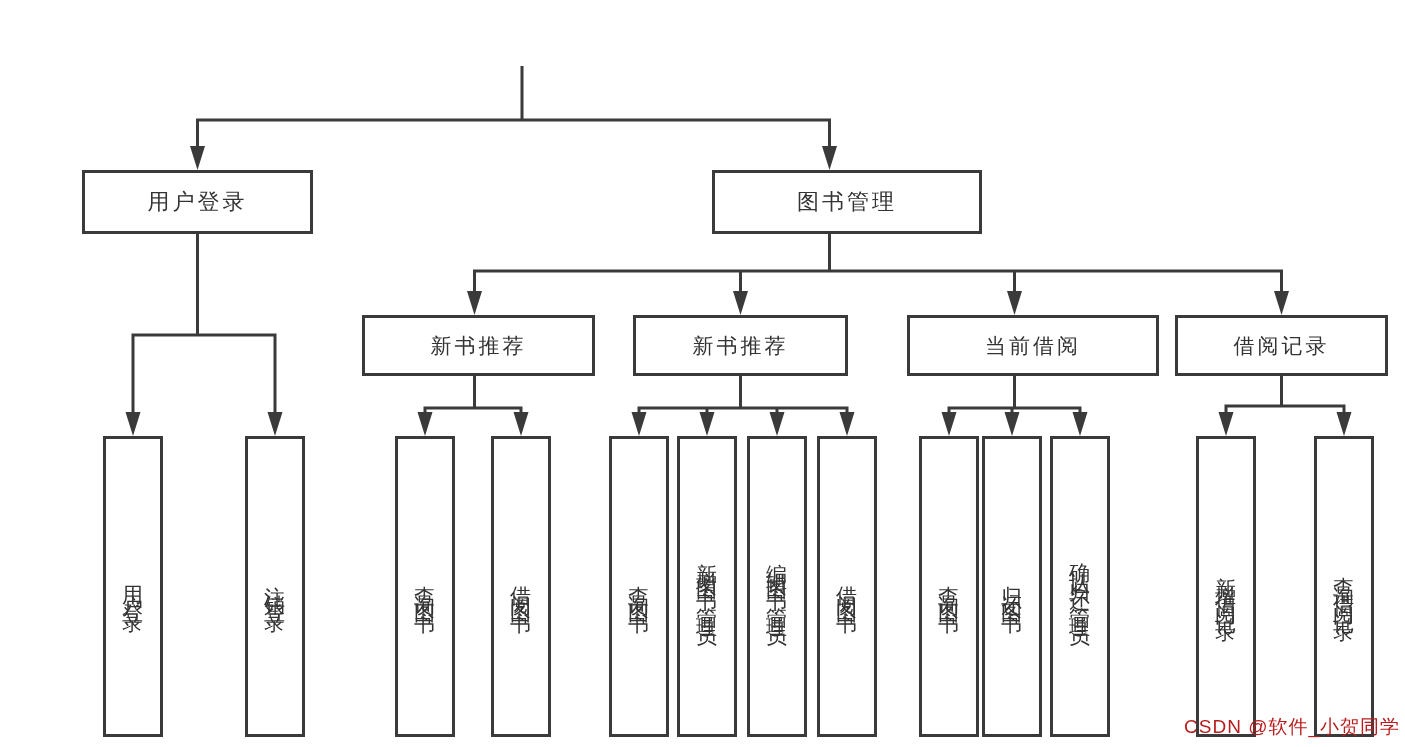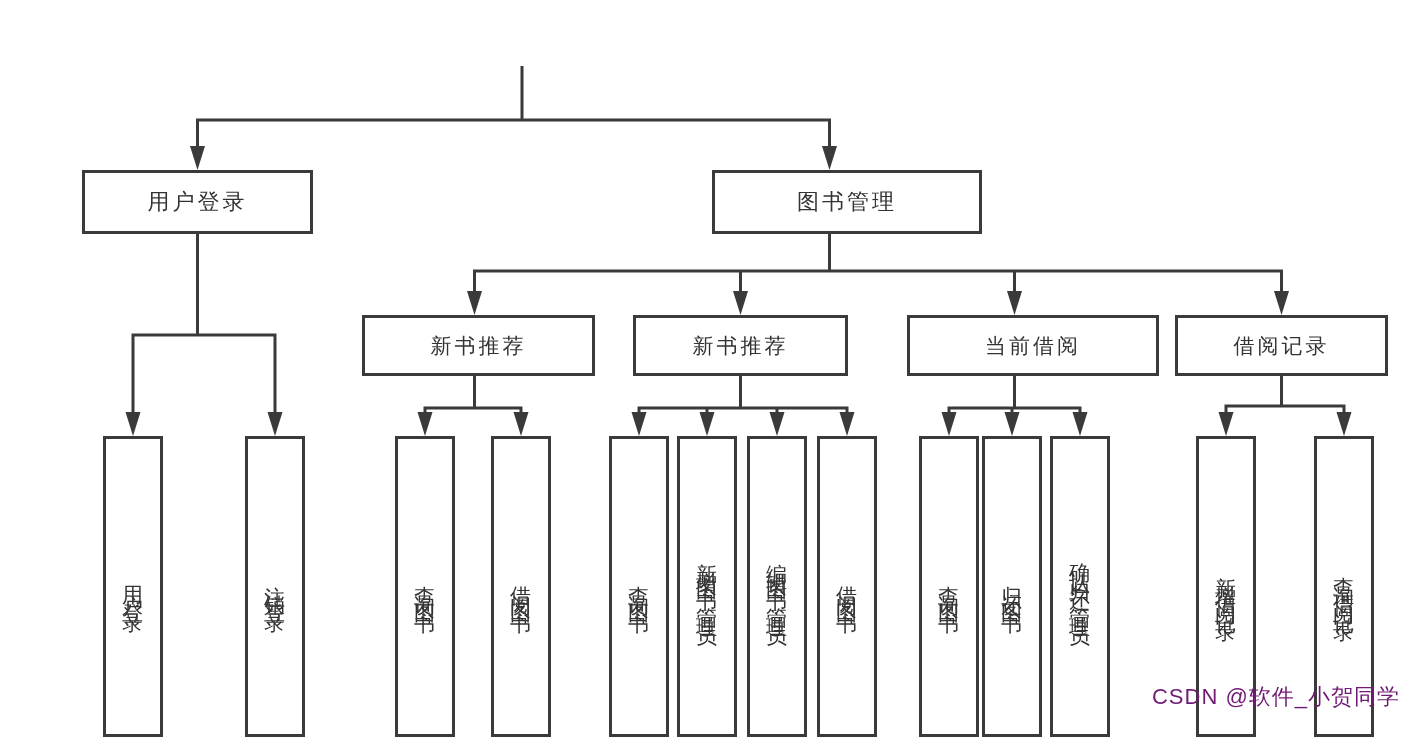--- a/index.html
+++ b/index.html
@@ -40,24 +40,24 @@
     width: 60px;
     height: 301px;
     writing-mode: vertical-rl;
     text-orientation: mixed;
     font-size: 21px;
     letter-spacing: 9px;
     line-height: 1;
   }
   .watermark {
     position: absolute;
-    top: 682px;
+    top: 714px;
     right: 5px;
-    font-size: 22px;
-    color: #701a75;
+    font-size: 19px;
+    color: #b91c1c;
     letter-spacing: 1px;
     z-index: 5;
     white-space: nowrap;
   }
 </style>
 </head>
 <body>
 
 <div id="canvas">
 

